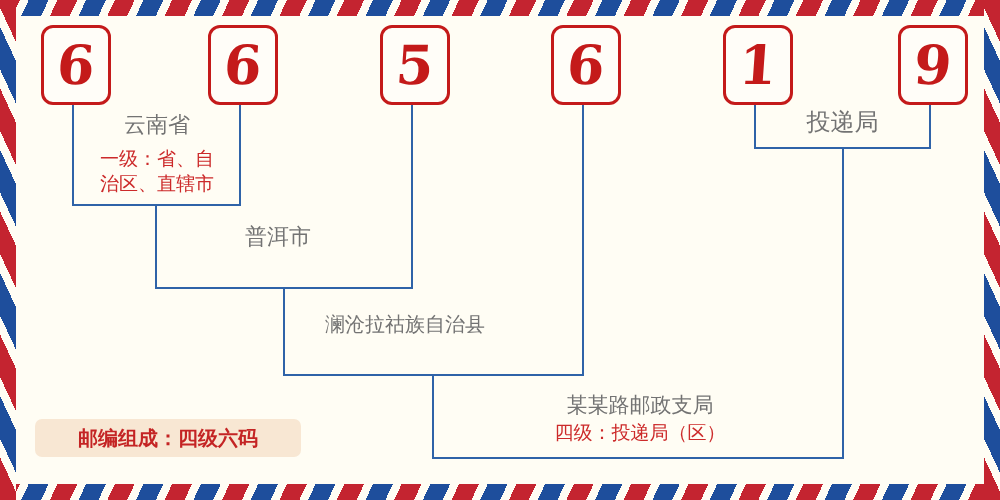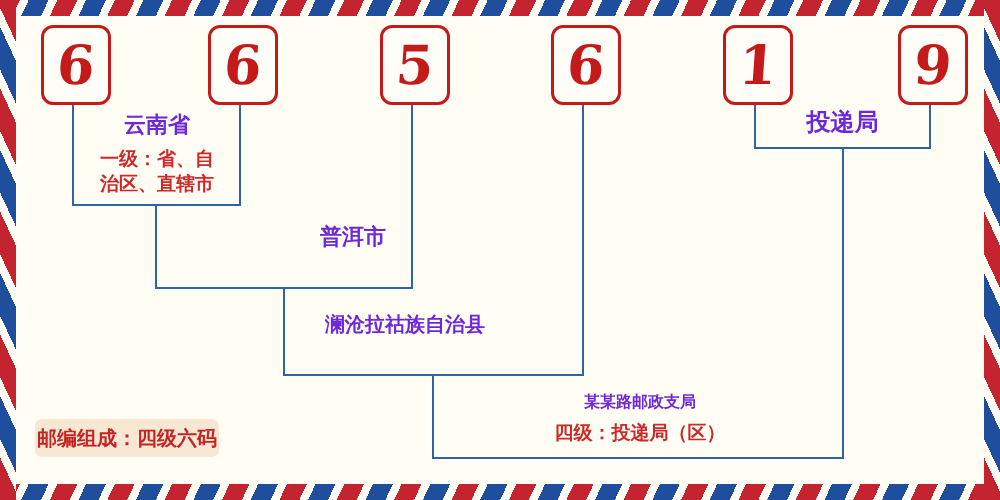--- a/index.html
+++ b/index.html
@@ -38,39 +38,39 @@
   .digit{
     font-family:"DejaVu Serif","Liberation Serif",serif;
     font-weight:700;font-size:54px;line-height:1;color:#c41a1a;
     transform:skewX(-4deg);
   }
   .db1{left:41px;} .db2{left:208px;} .db3{left:380px;}
   .db4{left:551px;} .db5{left:723px;} .db6{left:898px;}
 
   .label-group{position:absolute;z-index:3;text-align:center;}
   .name-blue{
-    color:#6d28d9;font-weight:bold;font-size:22px;line-height:1.2;
+    color:#737373;font-weight:normal;font-size:22px;line-height:1.2;
   }
   .desc-red{
-    color:#cc2a2a;font-weight:bold;font-size:19px;line-height:1.3;
+    color:#cc2a2a;font-weight:normal;font-size:19px;line-height:1.3;
     margin-top:7px;
   }
   .lg1{left:77px;top:112px;width:160px;}
   .lg1 .desc-red{width:128px;margin-left:auto;margin-right:auto;margin-top:9px;}
-  .lg2{left:150px;top:224px;width:236px;text-align:right;}
+  .lg2{left:160px;top:224px;width:236px;}
   .lg3{left:283px;top:312px;width:244px;}
   .lg3 .name-blue{font-size:20px;}
   .lg4{left:490px;top:392px;width:300px;}
-  .lg4 .name-blue{font-size:16px;}
-  .lg4 .desc-red{margin-top:10px;}
+  .lg4 .name-blue{font-size:21px;}
+  .lg4 .desc-red{margin-top:4px;}
   .lg5{left:762px;top:108px;width:161px;}
   .lg5 .name-blue{font-size:24px;}
 
   .badge{
-    position:absolute;left:35px;top:419px;width:184px;height:38px;
+    position:absolute;left:35px;top:419px;width:266px;height:38px;
     background:#f8e7d3;border-radius:7px;z-index:3;
     display:flex;align-items:center;justify-content:center;
   }
   .badge span{
     color:#c42424;font-weight:bold;font-size:20px;
   }
 </style>
 </head>
 <body>
 

